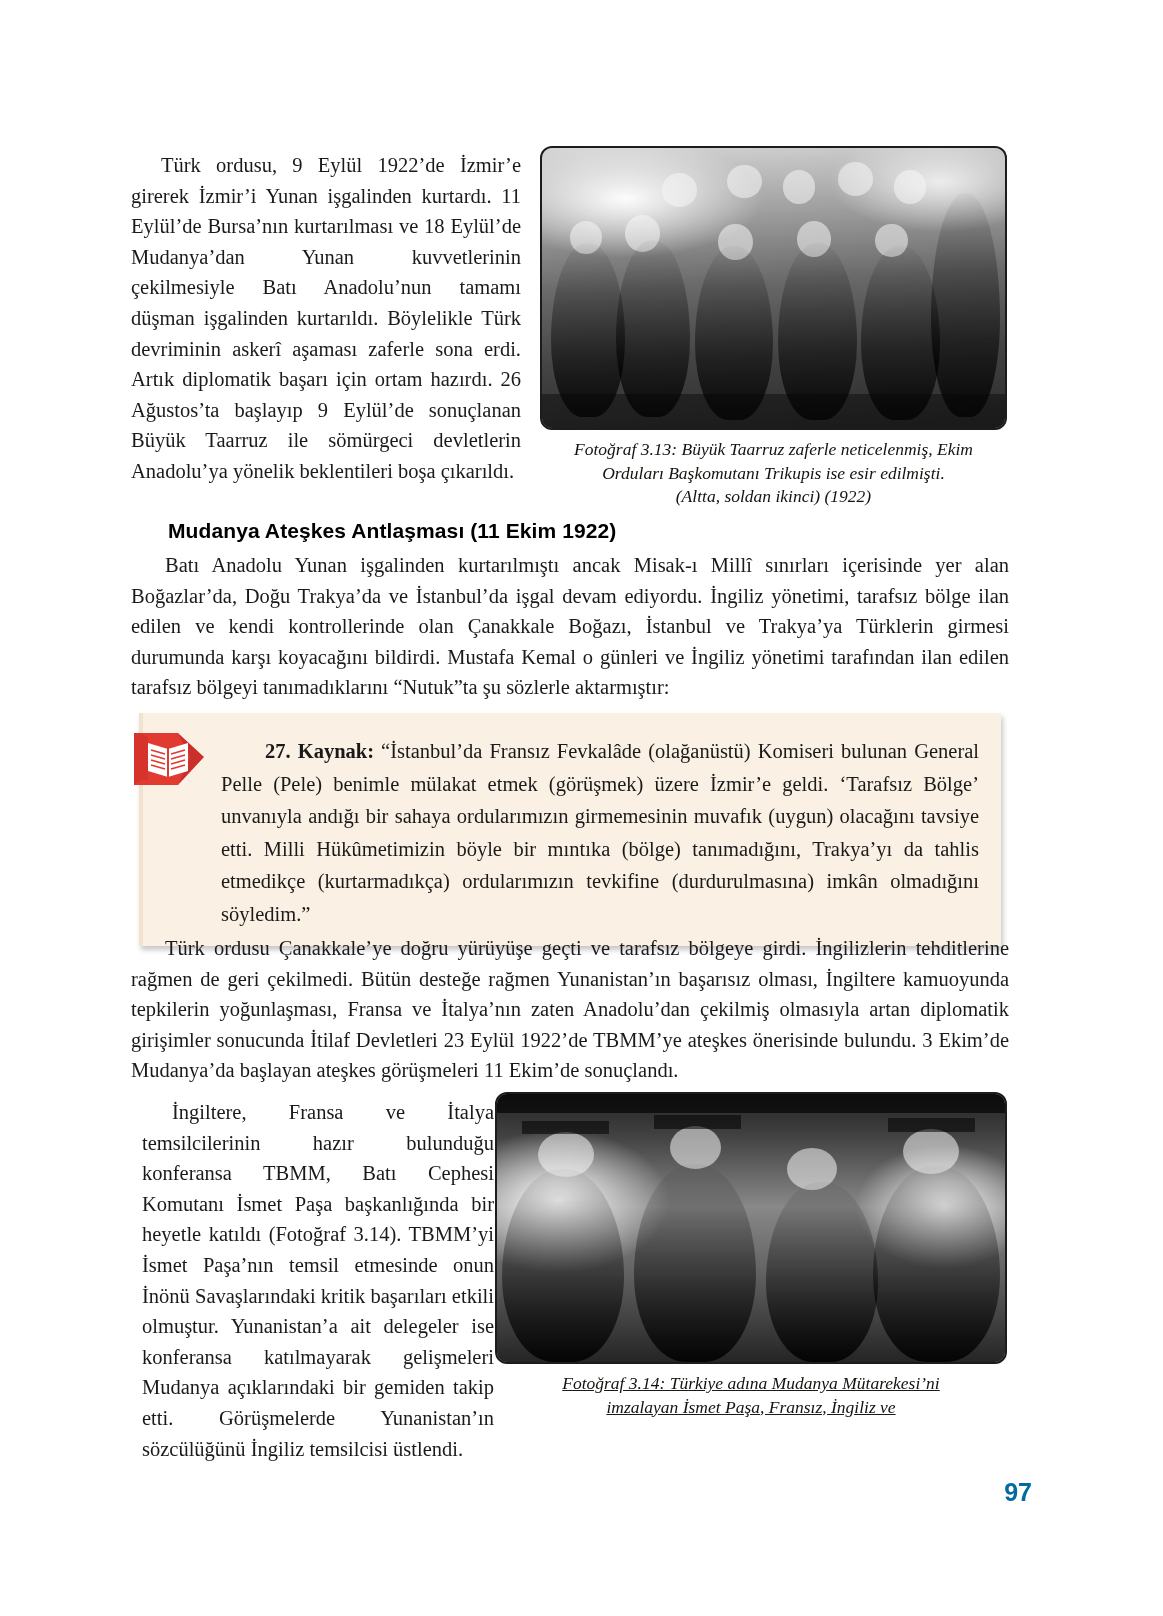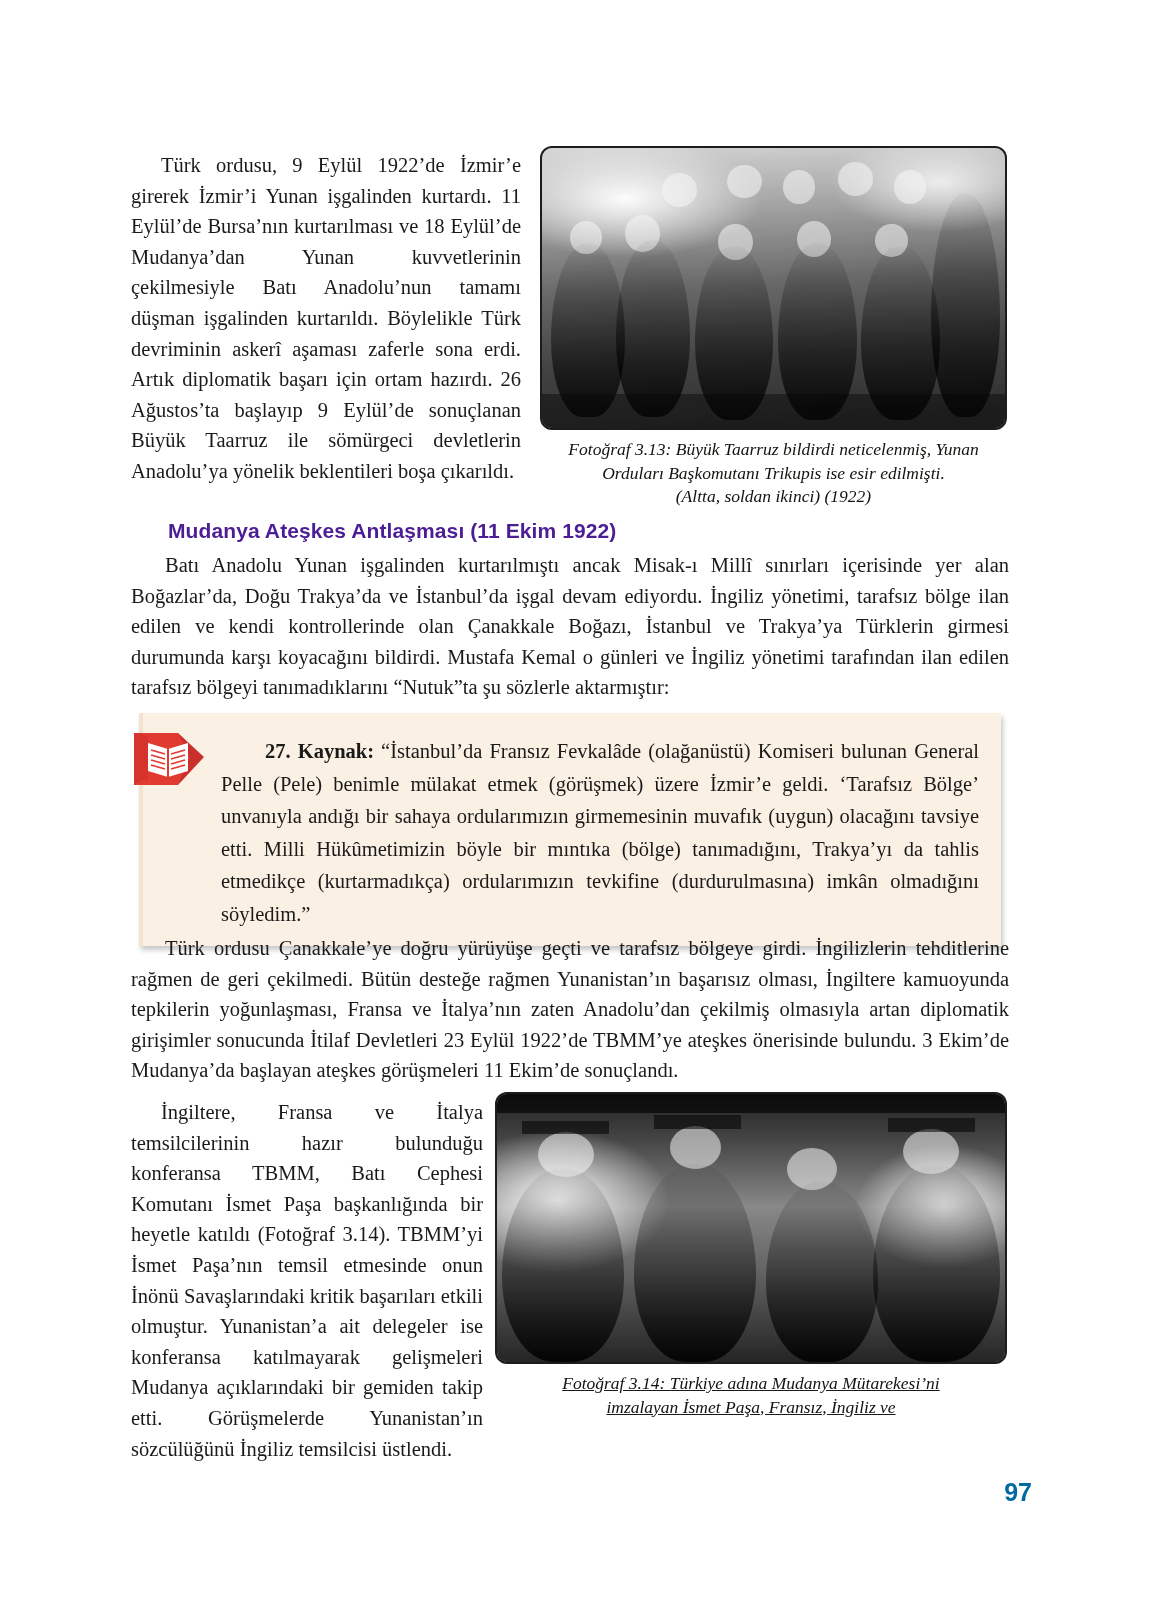--- a/index.html
+++ b/index.html
@@ -61,21 +61,21 @@
   }
 
   
   .section-heading {
     position: absolute;
     left: 168px;
     top: 519px;
     font-family: "Liberation Sans", "DejaVu Sans", sans-serif;
     font-weight: bold;
     font-size: 21px;
-    color: #4c1d95;
+    color: #000000;
     letter-spacing: 0.1px;
   }
 
   
   .body-para-1 {
     position: absolute;
     left: 131px;
     top: 550px;
     width: 878px;
   }
@@ -122,21 +122,21 @@
     position: absolute;
     left: 131px;
     top: 933px;
     width: 878px;
   }
   .body-para-2 .para { text-indent: 34px; }
 
   
   .bottom-left-col {
     position: absolute;
-    left: 131px;
+    left: 142px;
     top: 1097px;
     width: 352px;
   }
   .bottom-left-col .para { text-indent: 30px; }
 
   .photo2-wrap {
     position: absolute;
     left: 495px;
     top: 1092px;
     width: 512px;
@@ -215,21 +215,21 @@
         <div class="figure-blob" style="left:2%;top:34%;width:16%;height:62%;"></div>
         <div class="figure-blob" style="left:16%;top:33%;width:16%;height:63%;"></div>
         <div class="figure-blob" style="left:33%;top:35%;width:17%;height:62%;"></div>
         <div class="figure-blob" style="left:51%;top:34%;width:17%;height:63%;"></div>
         <div class="figure-blob" style="left:69%;top:35%;width:17%;height:62%;"></div>
         <div class="figure-blob" style="left:84%;top:16%;width:15%;height:80%;"></div>
         <div class="band" style="left:0;top:88%;width:100%;height:12%;"></div>
       </div>
     </div>
     <div class="caption">
-      <div>Fotoğraf 3.13: Büyük Taarruz bildirdi neticelenmiş, Yunan</div>
+      <div>Fotoğraf 3.13: Büyük Taarruz zaferle neticelenmiş, Ekim</div>
       <div>Orduları Başkomutanı Trikupis ise esir edilmişti.</div>
       <div>(Altta, soldan ikinci) (1922)</div>
     </div>
   </div>
 
   <div class="section-heading">Mudanya Ateşkes Antlaşması (11 Ekim 1922)</div>
 
   <div class="body-para-1">
     <div class="para indent">Batı Anadolu Yunan işgalinden kurtarılmıştı ancak Misak-ı Millî sınırları içerisinde yer alan Boğazlar’da, Doğu Trakya’da ve İstanbul’da işgal devam ediyordu. İngiliz yönetimi, tarafsız bölge ilan edilen ve kendi kontrollerinde olan Çanakkale Boğazı, İstanbul ve Trakya’ya Türklerin girmesi durumunda karşı koyacağını bildirdi. Mustafa Kemal o günleri ve İngiliz yönetimi tarafından ilan edilen tarafsız bölgeyi tanımadıklarını “Nutuk”ta şu sözlerle aktarmıştır:</div>
   </div>

